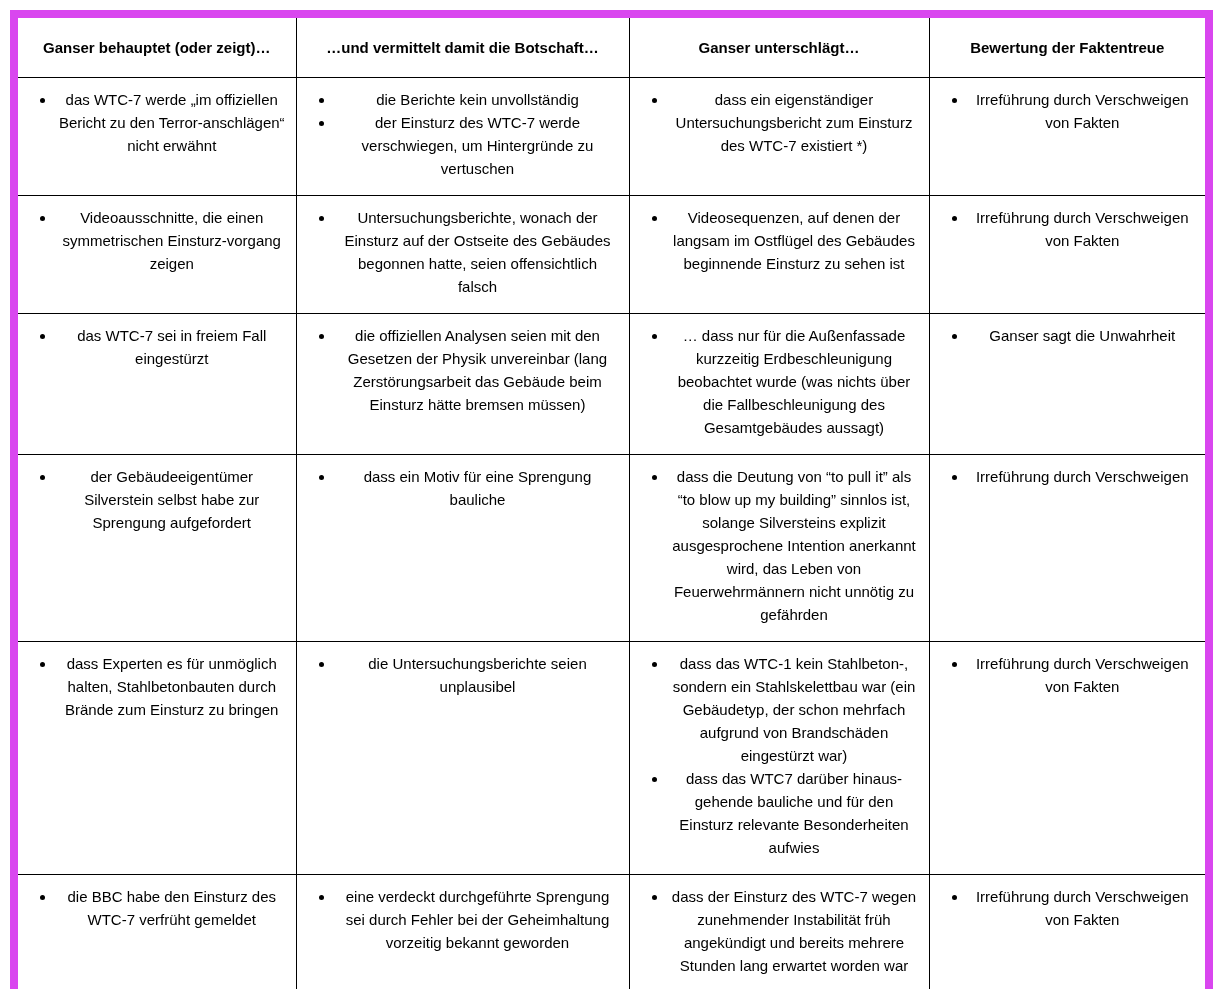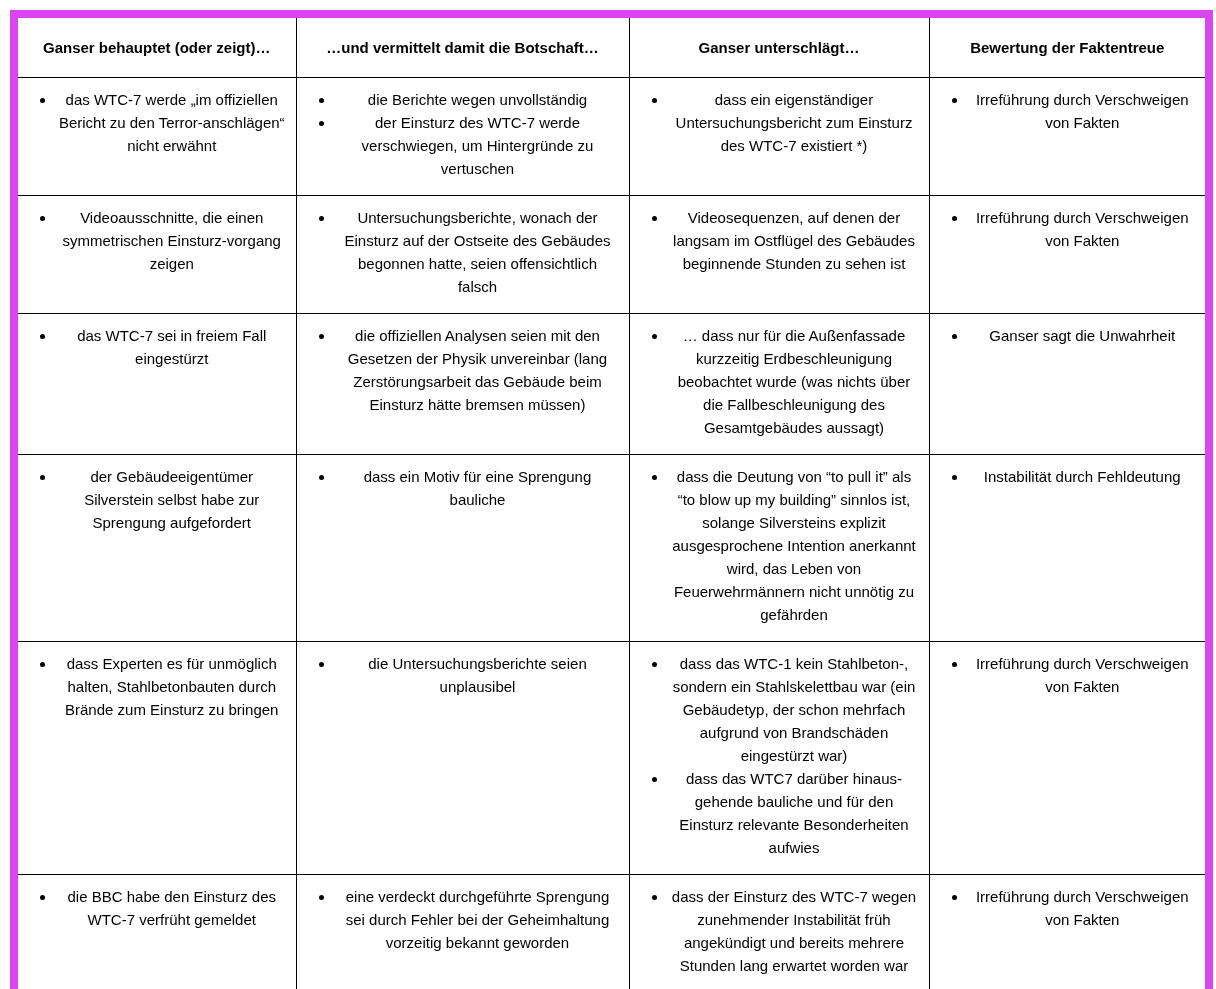--- a/index.html
+++ b/index.html
@@ -73,21 +73,21 @@
     </thead>
     <tbody id="table-body">
         <tr>
           <td>
             <ul>
               <li>das WTC-7 werde „im offiziellen Bericht zu den Terror-anschlägen“ nicht erwähnt</li>
             </ul>
           </td>
           <td>
             <ul>
-              <li>die Berichte wegen unvollständig</li>
+              <li>die Berichte kein unvollständig</li>
               <li>der Einsturz des WTC-7 werde verschwiegen, um Hintergründe zu vertuschen</li>
             </ul>
           </td>
           <td>
             <ul>
               <li>dass ein eigenständiger Untersuchungsbericht zum Einsturz des WTC-7 existiert *)</li>
             </ul>
           </td>
           <td>
             <ul>
@@ -101,21 +101,21 @@
               <li>Videoausschnitte, die einen symmetrischen Einsturz-vorgang zeigen</li>
             </ul>
           </td>
           <td>
             <ul>
               <li>Untersuchungsberichte, wonach der Einsturz auf der Ostseite des Gebäudes begonnen hatte, seien offensichtlich falsch</li>
             </ul>
           </td>
           <td>
             <ul>
-              <li>Videosequenzen, auf denen der langsam im Ostflügel des Gebäudes beginnende Stunden zu sehen ist</li>
+              <li>Videosequenzen, auf denen der langsam im Ostflügel des Gebäudes beginnende Einsturz zu sehen ist</li>
             </ul>
           </td>
           <td>
             <ul>
               <li>Irreführung durch Verschweigen von Fakten</li>
             </ul>
           </td>
         </tr>
         <tr>
           <td>
@@ -150,21 +150,21 @@
               <li>dass ein Motiv für eine Sprengung bauliche</li>
             </ul>
           </td>
           <td>
             <ul>
               <li>dass die Deutung von “to pull it” als “to blow up my building” sinnlos ist, solange Silversteins explizit ausgesprochene Intention anerkannt wird, das Leben von Feuerwehrmännern nicht unnötig zu gefährden</li>
             </ul>
           </td>
           <td>
             <ul>
-              <li>Instabilität durch Fehldeutung</li>
+              <li>Irreführung durch Verschweigen</li>
             </ul>
           </td>
         </tr>
         <tr>
           <td>
             <ul>
               <li>dass Experten es für unmöglich halten, Stahlbetonbauten durch Brände zum Einsturz zu bringen</li>
             </ul>
           </td>
           <td>

